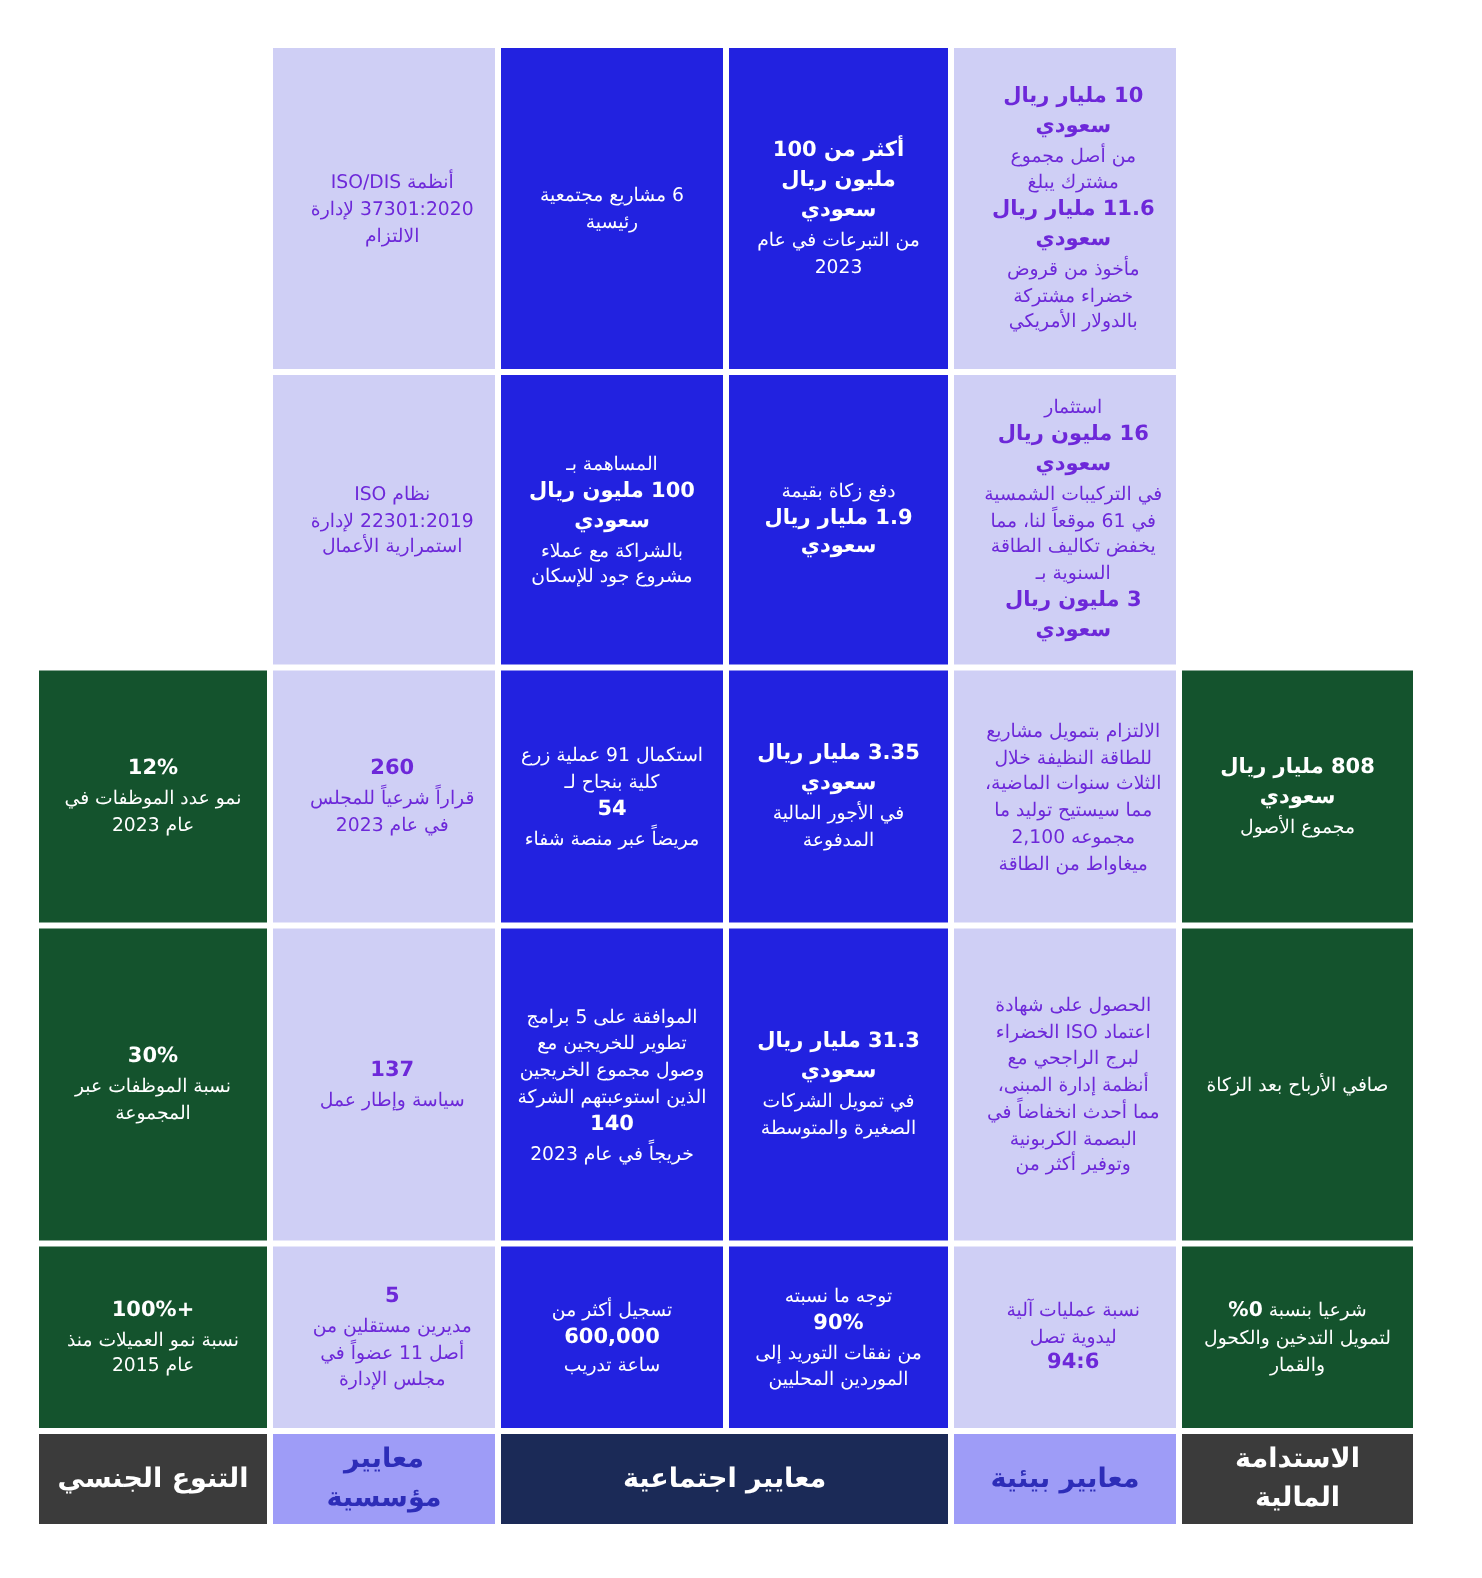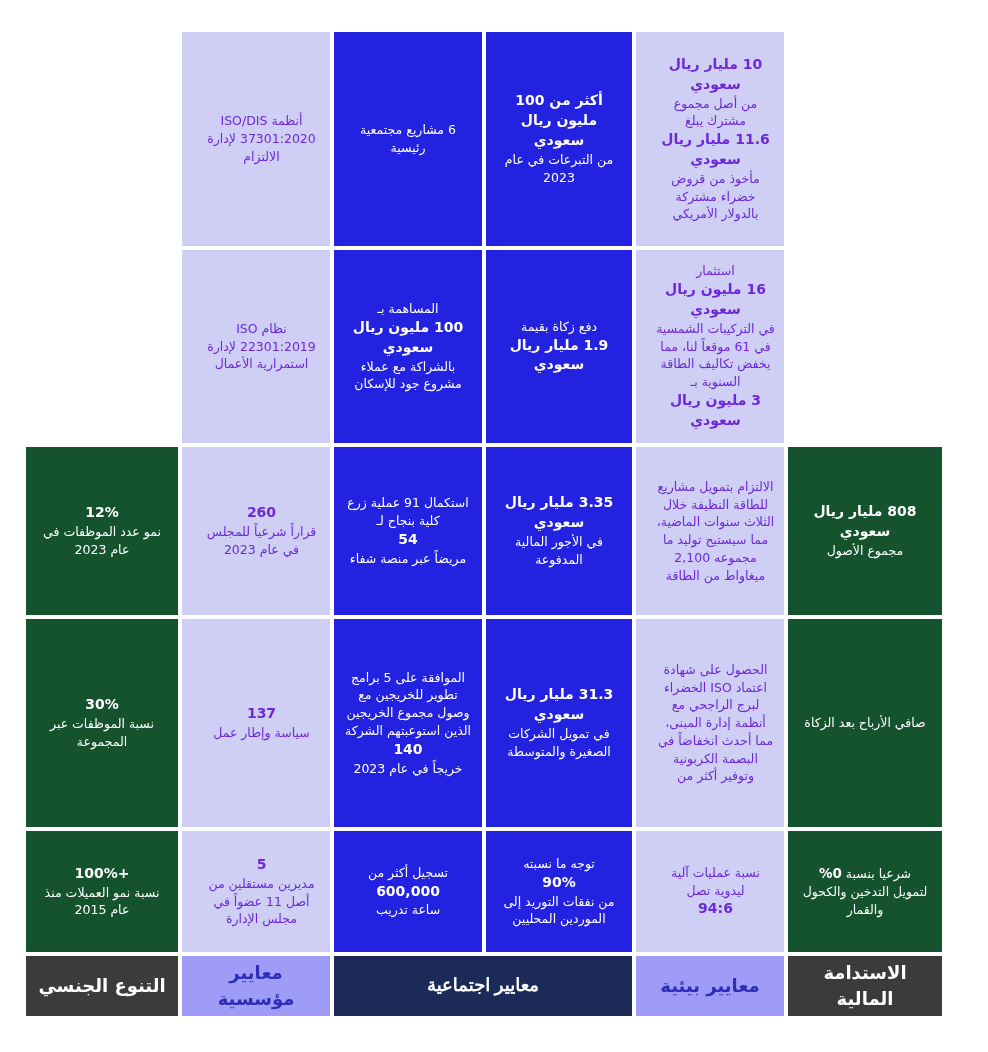--- a/index.html
+++ b/index.html
@@ -27,21 +27,21 @@
     box-sizing:border-box;
     padding:6px 9px;
     line-height:1.42;
     overflow:hidden;
   }
   .cell p{margin:0;}
   
   .bg-lilac   {background:#cfcff5;color:#6d28d9;padding-left:20px;}
   .bg-blue    {background:#2222e0;color:#ffffff;}
   .bg-gray    {background:#14532d;color:#ffffff;}
-  .bg-navy    {background:#1b2a57;color:#ffffff;font-family:Liberation Serif, serif;}
+  .bg-navy    {background:#1b2a57;color:#ffffff;}
   .bg-dark    {background:#3b3b3b;color:#ffffff;}
   .bg-periwinkle{background:#9e9cf7;color:#2d2db8;}
   .bg-empty   {background:#ffffff;}
 
   .txt{font-size:12.5px;}
   .txt b{font-weight:bold;font-size:13.5px;}
   .lead{font-weight:bold;font-size:14px;display:block;}
   .sub{font-size:12.5px;display:block;font-weight:normal;}
 
   .footer-label{

